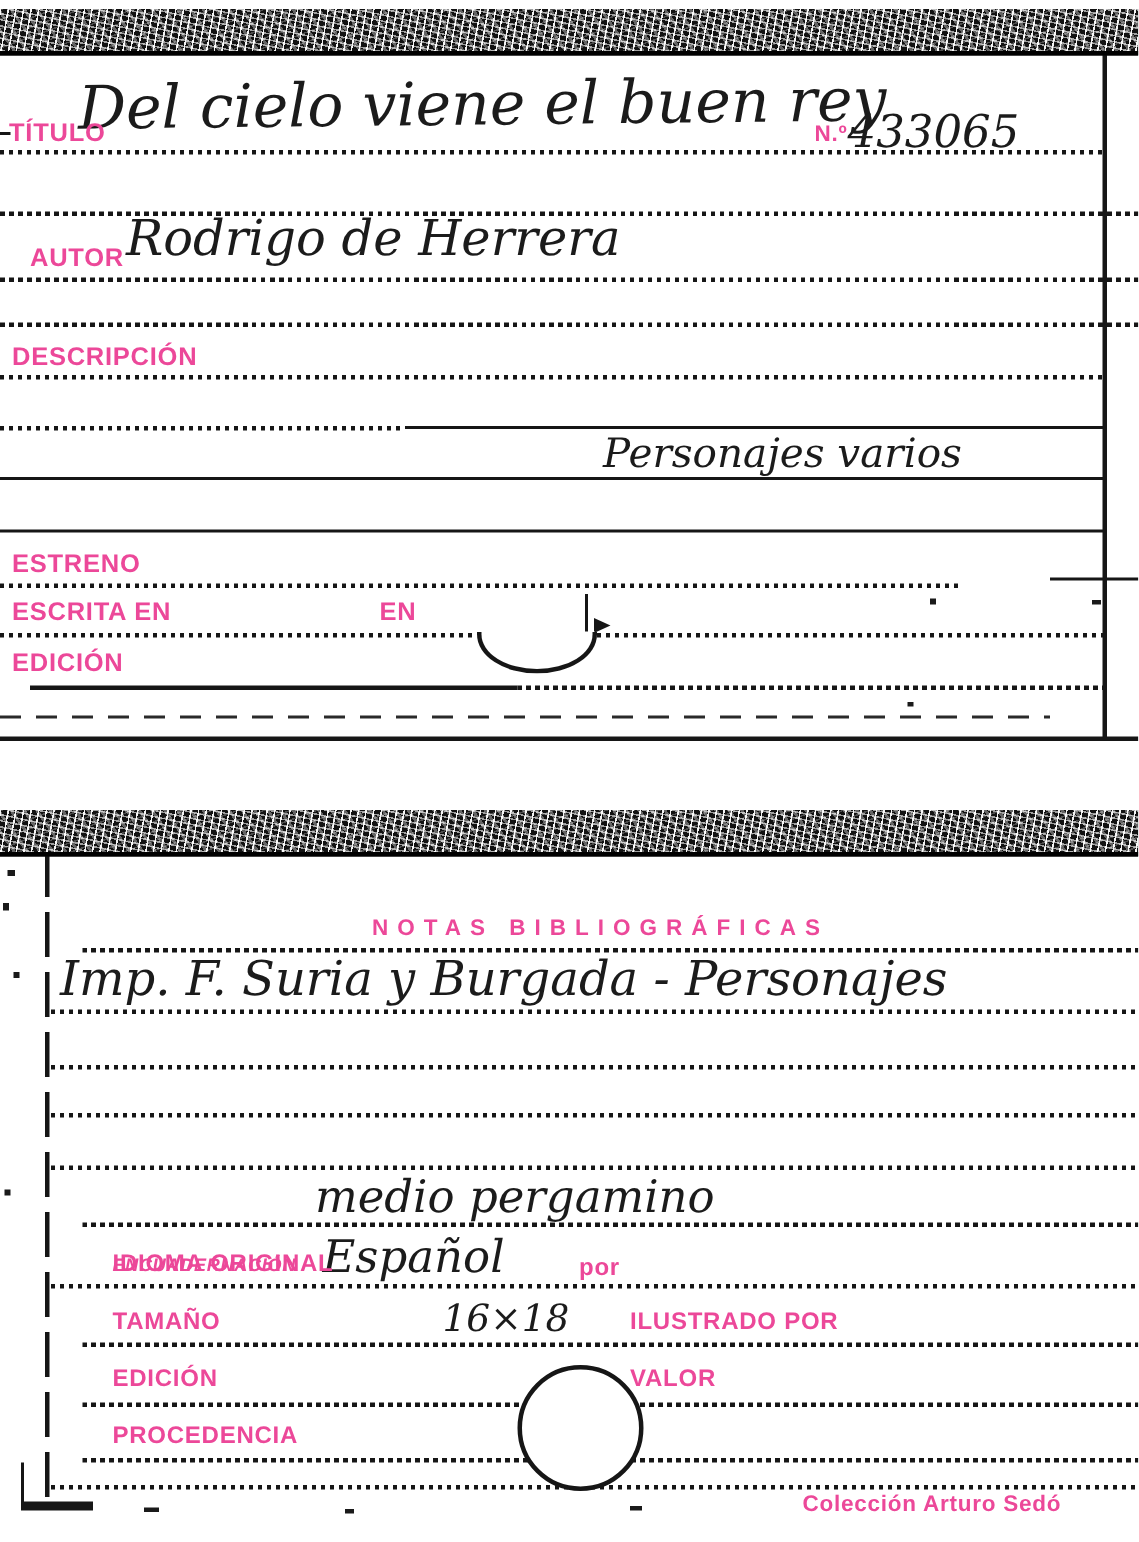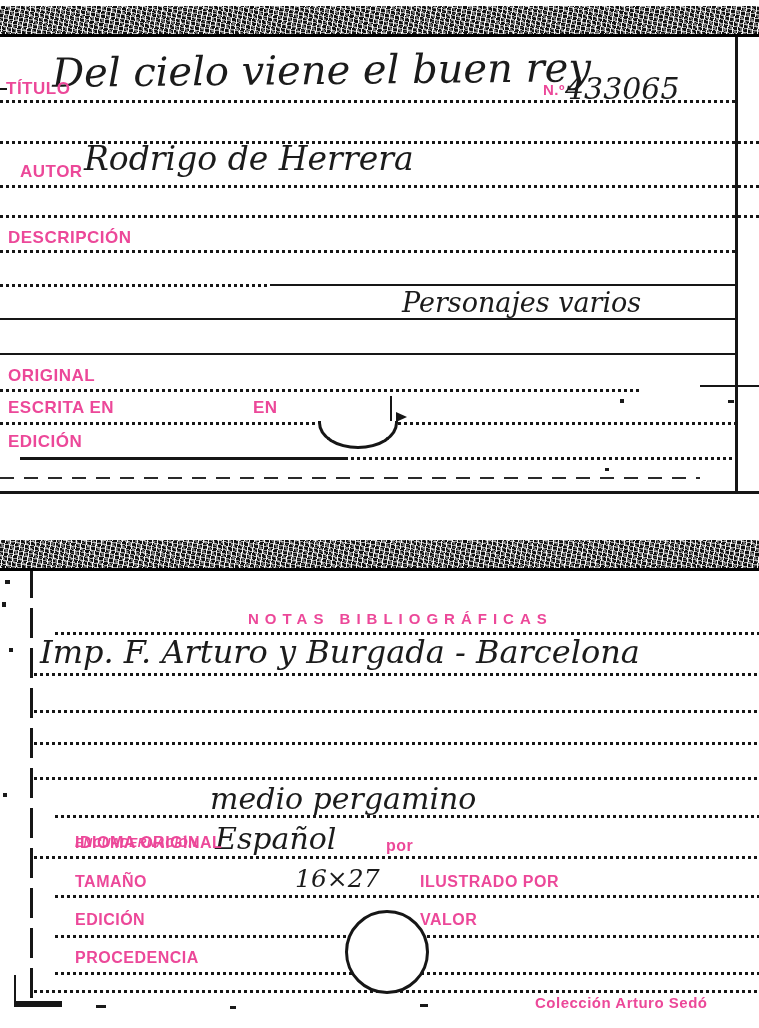--- a/index.html
+++ b/index.html
@@ -62,21 +62,21 @@
   <div class="sl" style="left:20px;top:457px;width:325px;height:3px;"></div>
   <div class="dl" style="left:345px;top:457px;width:392px;"></div>
   <div class="dash" style="left:0;top:477px;width:700px;"></div>
   <div class="sl" style="left:0;top:491px;width:759px;height:3px;"></div>
 
   <div class="sl" style="left:0;top:88px;width:7px;height:2px;"></div>
   <div class="lbl" style="left:6px;top:79px;font-size:17px;">TÍTULO</div>
   <div class="lbl" style="left:543px;top:81px;font-size:15px;">N.º</div>
   <div class="lbl" style="left:20px;top:162px;font-size:17px;">AUTOR</div>
   <div class="lbl" style="left:8px;top:228px;font-size:17px;">DESCRIPCIÓN</div>
-  <div class="lbl" style="left:8px;top:366px;font-size:17px;">ORIGINAL</div>
+  <div class="lbl" style="left:8px;top:366px;font-size:17px;">ESTRENO</div>
   <div class="lbl" style="left:8px;top:398px;font-size:17px;">ESCRITA EN</div>
   <div class="lbl" style="left:253px;top:398px;font-size:17px;">EN</div>
   <div class="lbl" style="left:8px;top:432px;font-size:17px;">EDICIÓN</div>
 
   <div class="hw" style="left:52px;top:50px;font-size:40px;transform:rotate(-.6deg);">Del cielo viene el buen rey</div>
   <div class="hw" style="left:565px;top:74px;font-size:30px;">433065</div>
   <div class="hw" style="left:84px;top:142px;font-size:33px;">Rodrigo de Herrera</div>
   <div class="hw" style="left:402px;top:289px;font-size:27px;">Personajes varios</div>
 
   <div class="notch"></div>
@@ -106,24 +106,24 @@
   <div class="lbl" style="left:75px;top:836px;font-size:12px;font-style:italic;">ENCUADERNACIÓN</div>
   <div class="lbl" style="left:75px;top:834px;font-size:16px;">IDIOMA ORIGINAL</div>
   <div class="lbl" style="left:386px;top:837px;font-size:16px;">por</div>
   <div class="lbl" style="left:75px;top:873px;font-size:16px;">TAMAÑO</div>
   <div class="lbl" style="left:420px;top:873px;font-size:16px;">ILUSTRADO POR</div>
   <div class="lbl" style="left:75px;top:911px;font-size:16px;">EDICIÓN</div>
   <div class="lbl" style="left:420px;top:911px;font-size:16px;">VALOR</div>
   <div class="lbl" style="left:75px;top:949px;font-size:16px;">PROCEDENCIA</div>
   <div class="lbl" style="left:535px;top:994px;font-size:15px;">Colección Arturo Sedó</div>
 
-  <div class="hw" style="left:40px;top:636px;font-size:32px;">Imp. F. Arturo y Burgada - Barcelona</div>
+  <div class="hw" style="left:40px;top:636px;font-size:32px;">Imp. F. Suria y Burgada - Personajes</div>
   <div class="hw" style="left:215px;top:824px;font-size:30px;">Español</div>
   <div class="hw" style="left:210px;top:784px;font-size:30px;">medio pergamino</div>
-  <div class="hw" style="left:295px;top:866px;font-size:25px;">16×27</div>
+  <div class="hw" style="left:295px;top:866px;font-size:25px;">16×18</div>
 
   <div class="punch"></div>
   <div class="sl" style="left:14px;top:975px;width:2px;height:28px;"></div>
   <div class="sl" style="left:14px;top:1001px;width:48px;height:6px;"></div>
   <div class="spk" style="left:5px;top:580px;width:5px;height:4px;"></div>
   <div class="spk" style="left:2px;top:602px;width:4px;height:5px;"></div>
   <div class="spk" style="left:9px;top:648px;width:4px;height:4px;"></div>
   <div class="spk" style="left:3px;top:793px;width:4px;height:4px;"></div>
   <div class="spk" style="left:96px;top:1005px;width:10px;height:3px;"></div>
   <div class="spk" style="left:230px;top:1006px;width:6px;height:3px;"></div>

